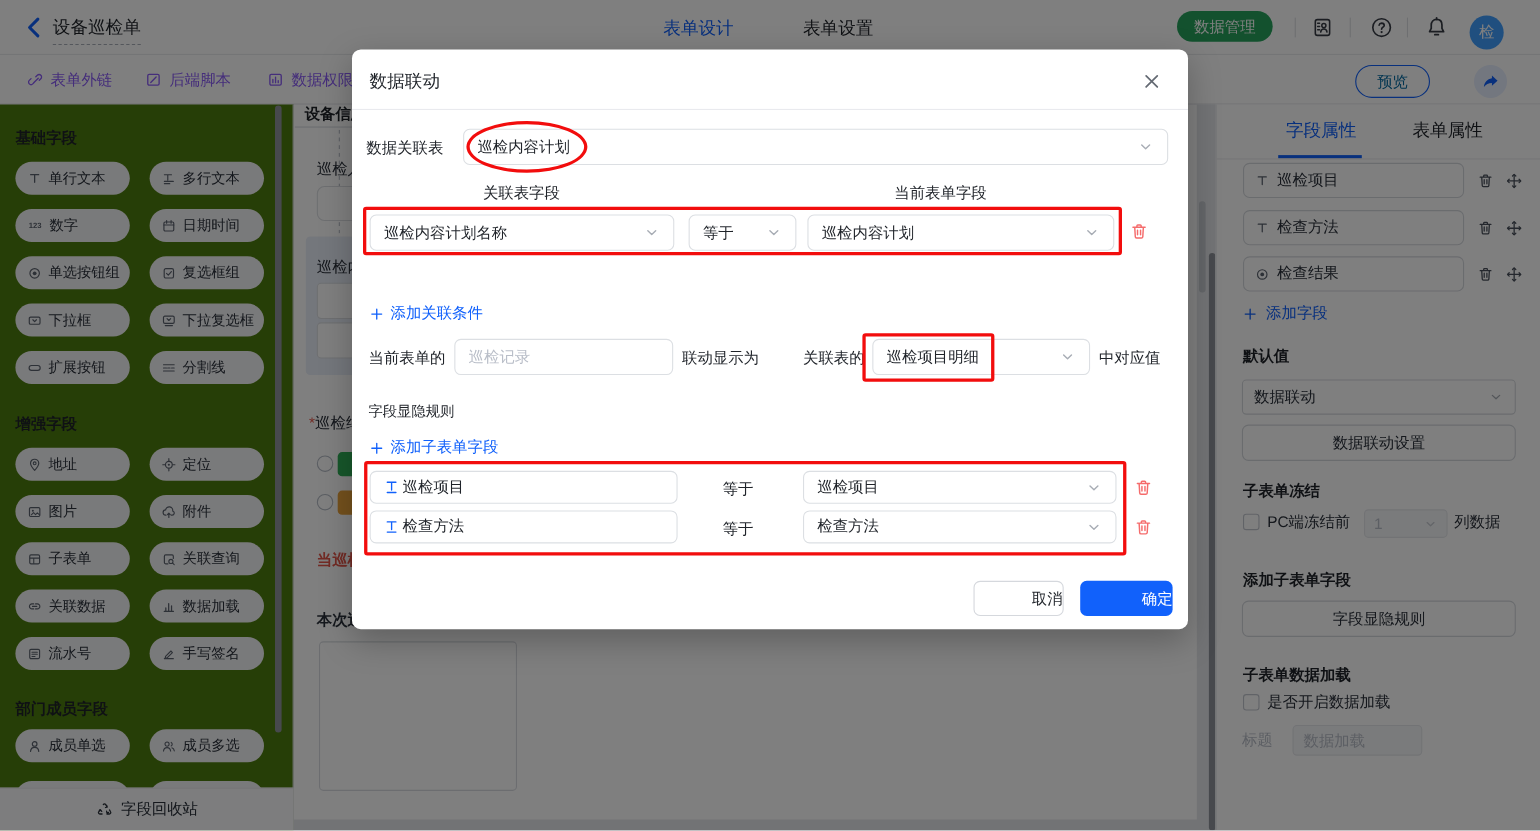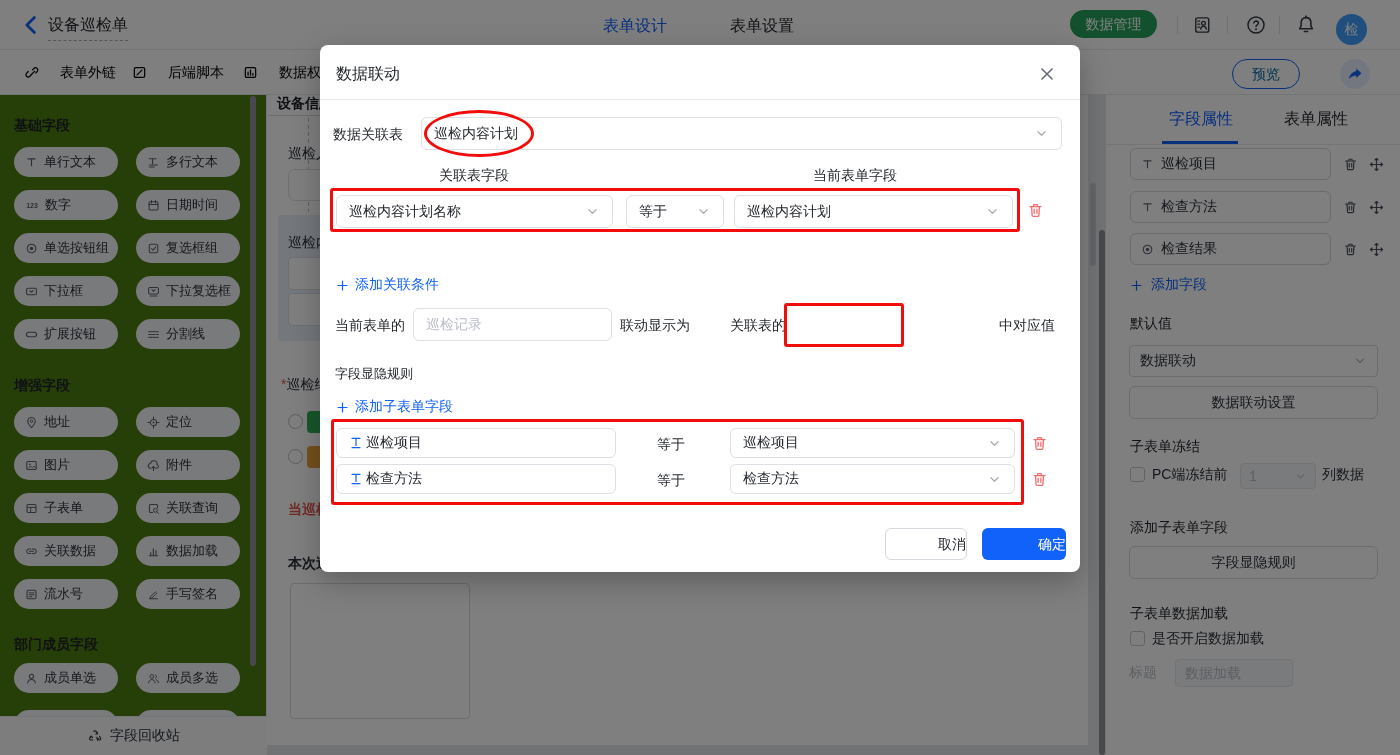--- a/index.html
+++ b/index.html
@@ -14,21 +14,21 @@
   .doc-title { position:absolute; left:48px; top:15px; font-size:16px; color:#1f2329; border-bottom:1px dashed #a9afb8; padding-bottom:4px; }
   .top-tab { position:absolute; top:16px; font-size:16px; }
   .top-tab.active { color:#1161fb; }
   .btn-green { position:absolute; left:1070px; top:10px; width:87px; height:28px; background:#26a35c; color:#fff; border-radius:14px; text-align:center; line-height:28px; font-size:14px; cursor:pointer; }
   .top-divider { position:absolute; top:16px; width:1px; height:18px; background:#dcdee2; }
   .top-ic { position:absolute; color:#363b44; cursor:pointer; }
   .avatar { position:absolute; left:1336px; top:14px; width:31px; height:31px; border-radius:50%; background:#409eff; color:#fff; font-size:14px; text-align:center; line-height:31px; cursor:pointer; }
 
   
   .toolbar { position:absolute; left:0; top:50px; width:1400px; height:45px; background:#fff; border-bottom:1px solid #e6e8ec; }
-  .tool-link { position:absolute; top:0; height:45px; display:flex; align-items:center; gap:21px; color:#000000; font-size:14px; cursor:pointer; }
+  .tool-link { position:absolute; top:0; height:45px; display:flex; align-items:center; gap:7px; color:#8b5cf6; font-size:14px; cursor:pointer; }
   .btn-pill { position:absolute; top:9px; height:30px; border-radius:15px; font-size:14px; text-align:center; line-height:28px; cursor:pointer; }
   .btn-preview { left:1232px; width:68px; border:1px solid #1161fb; color:#0369a1; background:#fff; line-height:28px; }
   .btn-save { left:1258px; width:68px; background:#1161fb; color:#fff; line-height:30px;margin-top:40px; }
   .btn-share { position:absolute; left:1340px; top:9px; width:30px; height:30px; border-radius:50%; background:#e6eefe; color:#1161fb; display:flex; align-items:center; justify-content:center; cursor:pointer; }
 
   
   .sidebar { position:absolute; left:0; top:95px; width:267px; height:660px; background:#4d7c0f; border-right:1px solid #e4e6ea; }
   .grp-title { position:absolute; left:14px; font-size:14px; font-weight:bold; color:#1f2329; }
   .pill-item { position:absolute; width:104px; height:30px; border-radius:15px; background:#f3f4f6; color:#2a303a; font-size:13px; display:flex; align-items:center; padding-left:11px; gap:6px; cursor:pointer; }
   .pill-item .ic { color:#5b626e; flex:0 0 auto; }
@@ -56,21 +56,21 @@
   
   .rpanel { position:absolute; left:1105px; top:95px; width:295px; height:660px; background:#fff; border-left:1px solid #e4e6ea; }
   .rp-tab { position:absolute; top:14px; font-size:16px; color:#1f2329; cursor:pointer; }
   .rp-tab.active { color:#1161fb; }
   .rp-underline { position:absolute; left:56px; top:46px; width:76px; height:3px; background:#1161fb; }
   .rp-divider { position:absolute; left:0; top:49px; width:295px; height:1px; background:#e9eaee; }
   .fld-box { position:absolute; left:24px; width:201px; height:32px; border:1px solid #d5d8dd; border-radius:6px; display:flex; align-items:center; padding-left:10px; gap:7px; font-size:14px; color:#2a303a; }
   .fld-box .ic { color:#5b626e; }
   .fld-ic { position:absolute; color:#4a515c; cursor:pointer; }
   .rp-link { position:absolute; left:24px; display:flex; align-items:center; gap:8px; color:#1161fb; font-size:14px; cursor:pointer; }
-  .rp-h { position:absolute; left:24px; font-size:14px; font-weight:normal; color:#1f2329; }
+  .rp-h { position:absolute; left:24px; font-size:14px; font-weight:bold; color:#1f2329; }
   .rp-select { position:absolute; left:23px; width:249px; height:32px; border:1px solid #d5d8dd; border-radius:4px; font-size:14px; color:#2a303a; display:flex; align-items:center; padding:0 10px; cursor:pointer; }
   .rp-select .chev { margin-left:auto; color:#a8adb5; }
   .rp-btn { position:absolute; left:23px; width:249px; height:33px; border:1px solid #d5d8dd; border-radius:6px; background:#fff; font-size:14px; color:#2a303a; text-align:center; line-height:31px; cursor:pointer; }
   .rp-btn.disabled { border-color:#e4e6ea; color:#b9bec8; }
   .cbx { position:absolute; width:15px; height:15px; border:1px solid #c3c7cf; border-radius:3px; background:#fff; cursor:pointer; }
   .rp-text { position:absolute; font-size:14px; color:#2a303a; white-space:nowrap; }
   .rp-mini-select { position:absolute; left:134px; width:76px; height:26px; background:#f5f6f8; border:1px solid #e4e6ea; border-radius:4px; color:#b9bec8; font-size:14px; display:flex; align-items:center; padding:0 8px; }
   .rp-mini-select .chev { margin-left:auto; color:#c6cad1; }
   .rp-input-dis { position:absolute; left:69px; width:118px; height:28px; background:#f5f6f8; border:1px solid #e4e6ea; border-radius:4px; color:#b9bec8; font-size:14px; line-height:26px; padding:0 9px; }
   .rp-label-dis { position:absolute; left:23px; font-size:14px; color:#b9bec8; }
@@ -622,20 +622,26 @@
         </svg>
         <span>添加关联条件</span>
       </div>
 
     <div class="m-label" style="left:15px;top:272px">当前表单的</div>
     <div class="m-input" style="left:93px;top:263px;width:199px;height:33px">
         <span class="ph">巡检记录</span>
       </div>
     <div class="m-label" style="left:300px;top:272px">联动显示为</div>
     <div class="m-label" style="left:410px;top:272px">关联表的</div>
+    <div class="m-select" style="left:473px;top:263px;width:198px;height:33px">
+        <span>巡检项目明细</span>
+        <svg class="ic chev" width="15" height="15">
+          <use href="#i-chev"></use>
+        </svg>
+      </div>
     <div class="m-label" style="left:679px;top:272px">中对应值</div>
 
     <div class="m-label" style="left:15px;top:320px;font-size:13px">字段显隐规则</div>
     <div class="m-link" style="left:16px;top:353px">
         <svg class="ic" width="13" height="13">
           <use href="#i-plus"></use>
         </svg>
         <span>添加子表单字段</span>
       </div>
 

